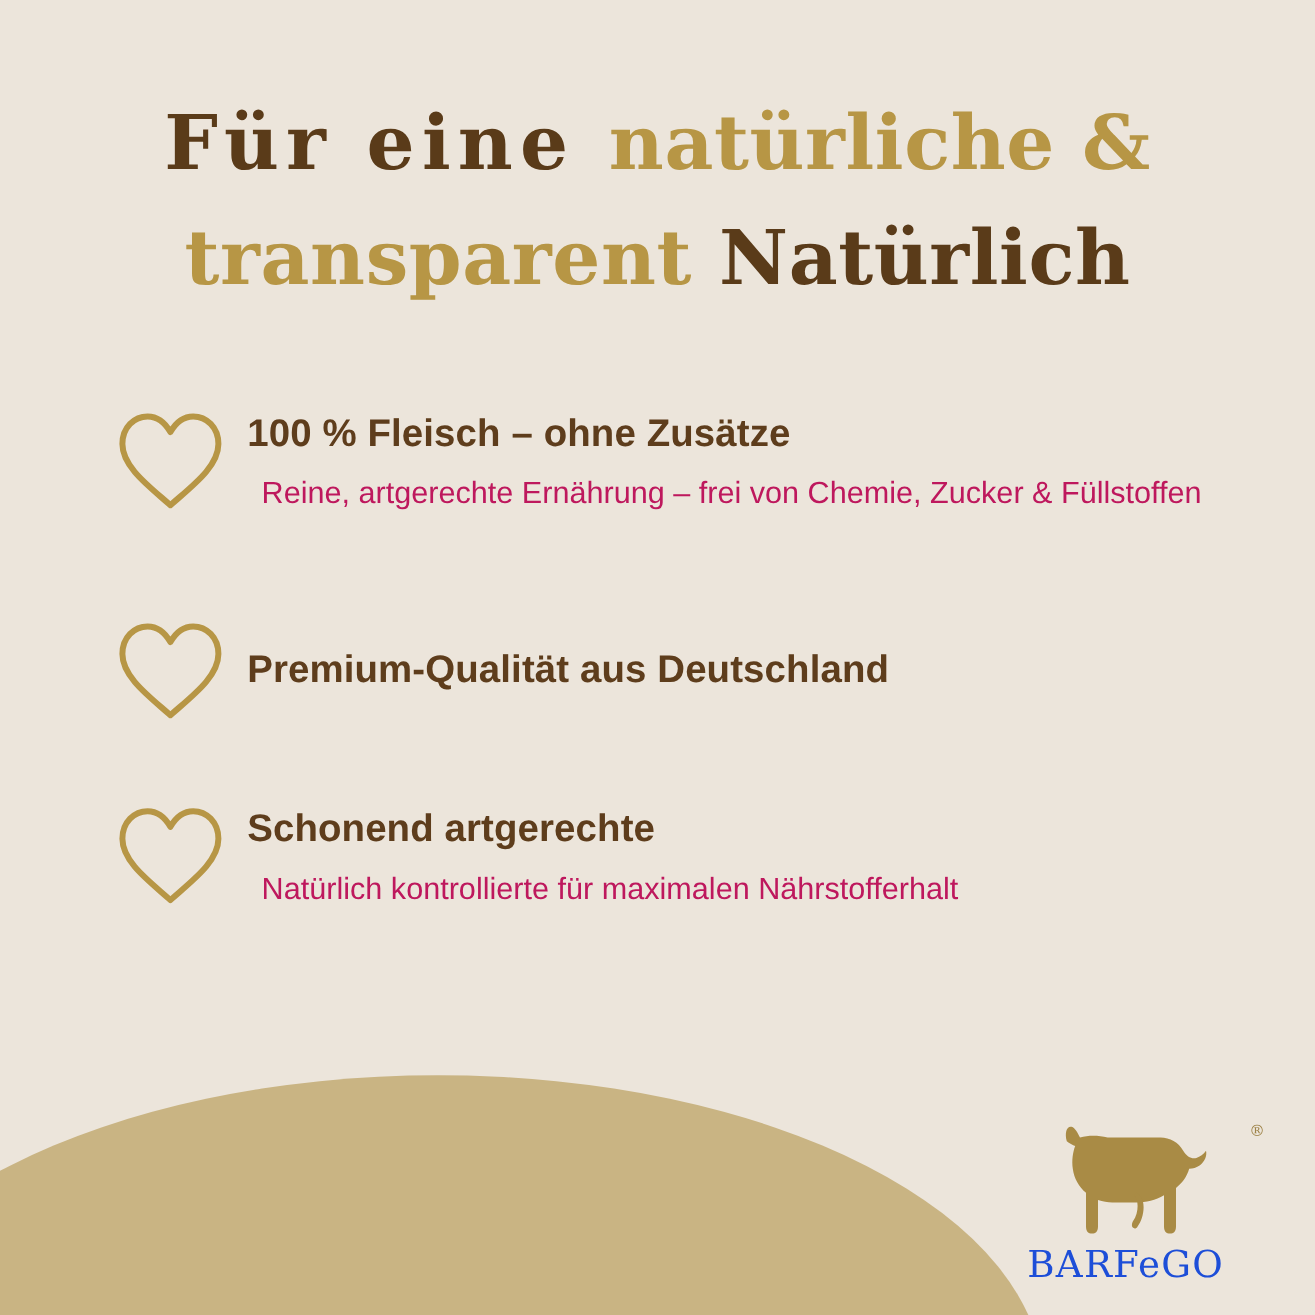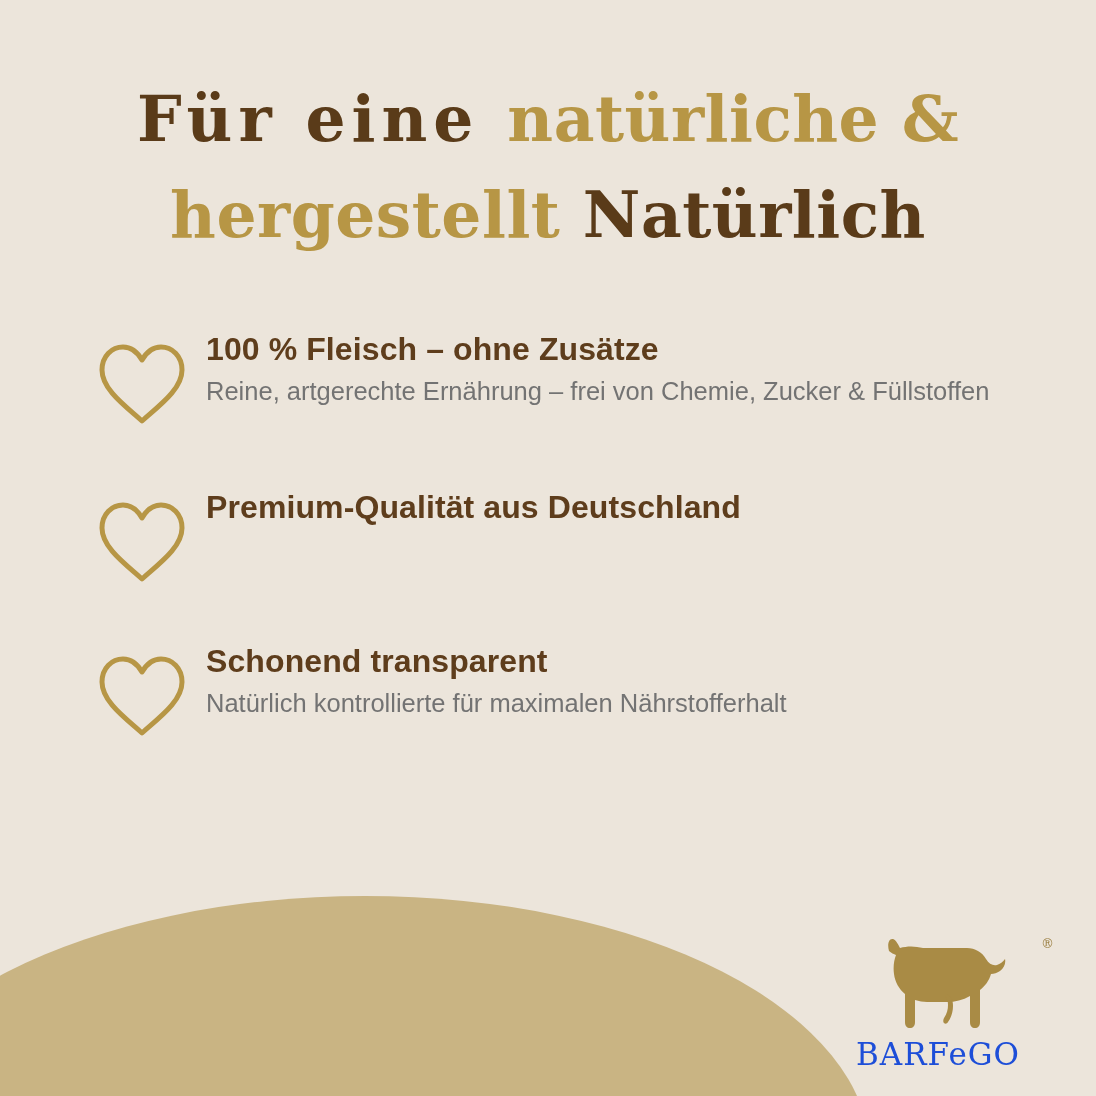--- a/index.html
+++ b/index.html
@@ -69,33 +69,33 @@
     justify-content: center;
     padding-top: 12px;
   }
   .heart-wrap svg { display: block; }
   .feature-text { flex: 1 1 auto; padding-right: 10px; }
   .feature-title {
     color: #5e3d1c;
     font-size: 32px;
     font-weight: 700;
     letter-spacing: 0.1px;
-    margin: 0 0 4px 0;
+    margin: 12px 0 4px 0;
     line-height: 1.2;
   }
   .feature-desc {
-    color: #737373;
+    color: #be185d;
     font-size: 25.5px;
     line-height: 1.52;
-    margin: 0;
+    margin: 12px;
     font-weight: 400;
   }
 
   .feature.f1 { margin-bottom: 62px; }
-  .feature.f2 { margin-bottom: 58px; }
+  .feature.f2 { margin-bottom: 58px; align-items: center; }
 
   
   .brand {
     position: absolute;
     right: 58px;
     bottom: 24px;
     width: 200px;
     text-align: center;
   }
   .brand .dog { display: block; margin: 0 auto; }
@@ -118,21 +118,21 @@
 </style>
 </head>
 <body>
 
 <div class="canvas">
 
   <div class="blob"></div>
 
   <div class="headline">
     <span class="line"><span class="dark sp">Für eine </span><span class="gold">natürliche &amp;</span></span>
-    <span class="line"><span class="gold">hergestellt </span><span class="dark">Natürlich</span></span>
+    <span class="line"><span class="gold">transparent </span><span class="dark">Natürlich</span></span>
   </div>
 
   <div class="features">
 
     <div class="feature f1">
       <div class="heart-wrap">
         <svg width="96" height="84" viewBox="0 0 96 84" aria-hidden="true">
           <path d="M48 79 C30 63 8 47 8 28 C8 14 18 5 29 5 C38 5 44 11 48 18 C52 11 58 5 67 5 C78 5 88 14 88 28 C88 47 66 63 48 79 Z" fill="none" stroke="#b79645" stroke-width="5" stroke-linejoin="round"></path>
         </svg>
       </div>
@@ -153,21 +153,21 @@
       </div>
     </div>
 
     <div class="feature f3">
       <div class="heart-wrap">
         <svg width="96" height="84" viewBox="0 0 96 84" aria-hidden="true">
           <path d="M48 79 C30 63 8 47 8 28 C8 14 18 5 29 5 C38 5 44 11 48 18 C52 11 58 5 67 5 C78 5 88 14 88 28 C88 47 66 63 48 79 Z" fill="none" stroke="#b79645" stroke-width="5" stroke-linejoin="round"></path>
         </svg>
       </div>
       <div class="feature-text">
-        <p class="feature-title">Schonend transparent</p>
+        <p class="feature-title">Schonend artgerechte</p>
         <p class="feature-desc">Natürlich kontrollierte für maximalen Nährstofferhalt</p>
       </div>
     </div>
 
   </div>
 
   <div class="brand">
     <span class="reg">®</span>
     <svg class="dog" width="150" height="100" viewBox="0 0 150 100" aria-hidden="true">
       <path fill="#a98b45" d="M26 17 C24 10 26 4 30 5 C33 6 35 10 37 14 C44 12 52 12 60 14 L104 14 C112 14 119 18 123 25 C126 30 130 32 134 31 C137 30 140 28 142 25 C143 29 141 34 137 37 C134 39 131 40 128 40 C126 47 122 52 117 56 L117 88 C117 92 115 94 112 94 C109 94 107 92 107 88 L107 62 C100 66 92 68 84 68 L64 68 C60 68 56 67 52 66 L52 88 C52 92 50 94 47 94 C44 94 42 92 42 88 L42 60 C36 55 32 48 31 40 C30 33 31 26 33 21 C31 20 28 19 26 17 Z M42 32 C42 29 44 27 46 27 C48 27 50 29 50 32 C50 34 48 36 46 36 C44 36 42 34 42 32 Z"></path>

